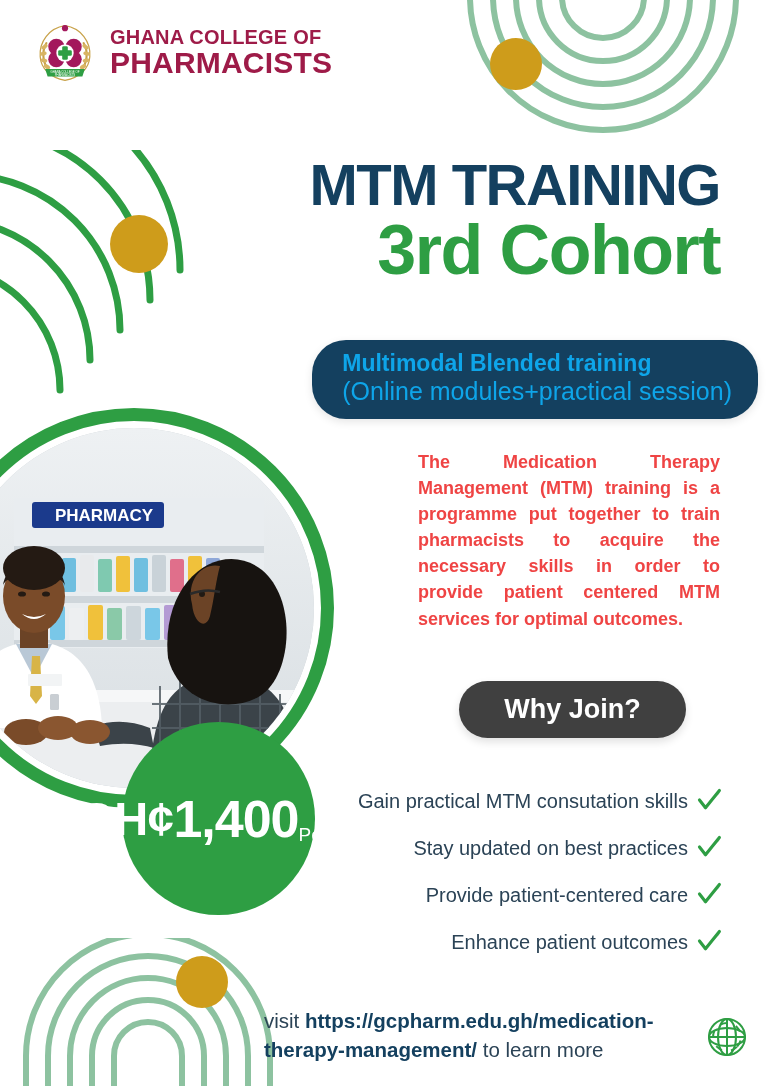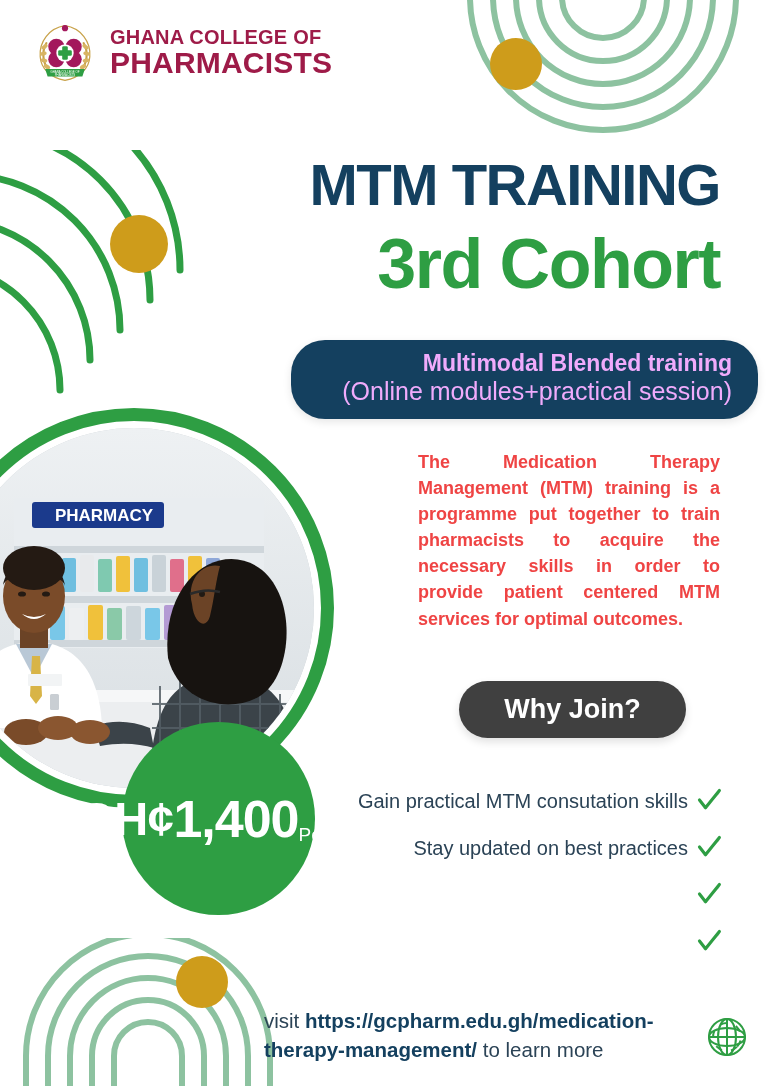--- a/index.html
+++ b/index.html
@@ -36,32 +36,32 @@
   }
 
   
   #headline { position:absolute; top:158px; right:48px; text-align:right; }
   #title-main {
     font-size:58px; font-weight:bold; color:#14405F; line-height:0.92;
     letter-spacing:-1.5px; white-space:nowrap;
   }
   #title-sub {
     font-size:70px; font-weight:bold; color:#2E9E43; line-height:1.0;
-    letter-spacing:-1.5px; white-space:nowrap; margin-top:18px;
+    letter-spacing:-1.5px; white-space:nowrap; margin-top:4px;
   }
 
   
   #banner {
     position:absolute; top:340px; right:10px;
-    background:#14405F; color:#f0abfc;
+    background:#14405F; color:#0ea5e9;
     border-radius:34px; padding:10px 26px 13px 30px;
-    text-align:right; box-shadow:0 3px 9px rgba(0,0,0,0.10);
+    text-align:left; box-shadow:0 3px 9px rgba(0,0,0,0.10);
   }
   #banner .b1 { font-size:23px; font-weight:bold; line-height:1.15; }
-  #banner .b2 { font-size:25px; font-weight:normal; line-height:1.15; margin-top:1px;margin-left:21px; }
+  #banner .b2 { font-size:25px; font-weight:normal; line-height:1.15; margin-top:1px; }
 
   
   #body-copy {
     position:absolute; top:449px; left:418px; width:302px;
     color:#ef4444; font-size:18px; line-height:1.45;
     text-align:justify; text-align-last:left;font-weight:bold;
   }
 
   
   #why-join {
@@ -224,26 +224,28 @@
     </svg>
   </div>
   <div class="benefit">
     <span>Stay updated on best practices</span>
     <svg class="tick" viewBox="0 0 30 30">
       <path d="M4 15 L11 24 L27 4" fill="none" stroke="#2E9E43" stroke-width="3.6" stroke-linecap="round" stroke-linejoin="round"></path>
       <path d="M9 24 L27 7" fill="none" stroke="#2E9E43" stroke-width="1.1" opacity="0.55"></path>
     </svg>
   </div>
   <div class="benefit">
+    <span>Provide patient-centered care</span>
     <svg class="tick" viewBox="0 0 30 30">
       <path d="M4 15 L11 24 L27 4" fill="none" stroke="#2E9E43" stroke-width="3.6" stroke-linecap="round" stroke-linejoin="round"></path>
       <path d="M9 24 L27 7" fill="none" stroke="#2E9E43" stroke-width="1.1" opacity="0.55"></path>
     </svg>
   </div>
   <div class="benefit">
+    <span>Enhance patient outcomes</span>
     <svg class="tick" viewBox="0 0 30 30">
       <path d="M4 15 L11 24 L27 4" fill="none" stroke="#2E9E43" stroke-width="3.6" stroke-linecap="round" stroke-linejoin="round"></path>
       <path d="M9 24 L27 7" fill="none" stroke="#2E9E43" stroke-width="1.1" opacity="0.55"></path>
     </svg>
   </div>
 </div>
 
 <div id="photo-wrap">
   <div id="photo-ring"></div>
   <div id="photo">

